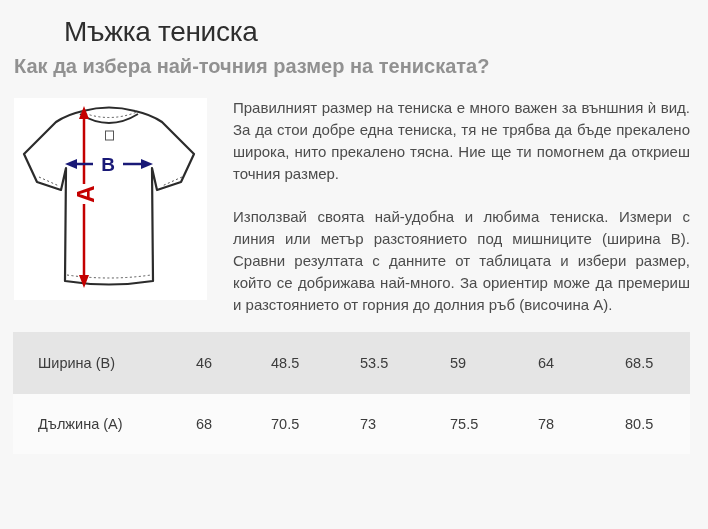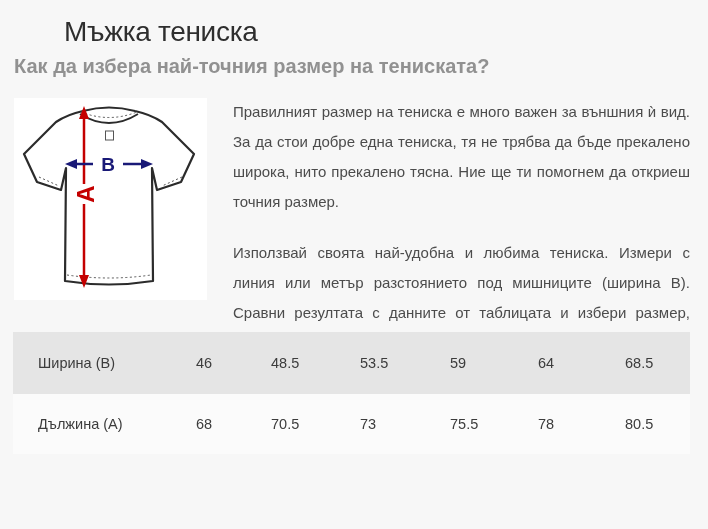--- a/index.html
+++ b/index.html
@@ -19,21 +19,21 @@
   .page-subtitle {
     position:absolute; left:14px; top:55px;
     font-size:20px; font-weight:700; color:#919191;
   }
   .shirt-figure {
     position:absolute; left:14px; top:98px;
     width:193px; height:202px; background:#ffffff;
   }
   .description {
     position:absolute; left:233px; top:97px; width:457px;
-    font-size:15px; line-height:30px; color:#4c4c4c;
+    font-size:15px; line-height:22px; color:#4c4c4c;
     text-align:justify;
   }
   .description p + p { margin-top:21px; }
   .size-table {
     position:absolute; left:13px; top:332px; width:677px;
     font-size:14.5px; color:#3c3c3c;
   }
   .t-row {
     display:grid;
     grid-template-columns:183px 75px 89px 90px 88px 87px 1fr;

